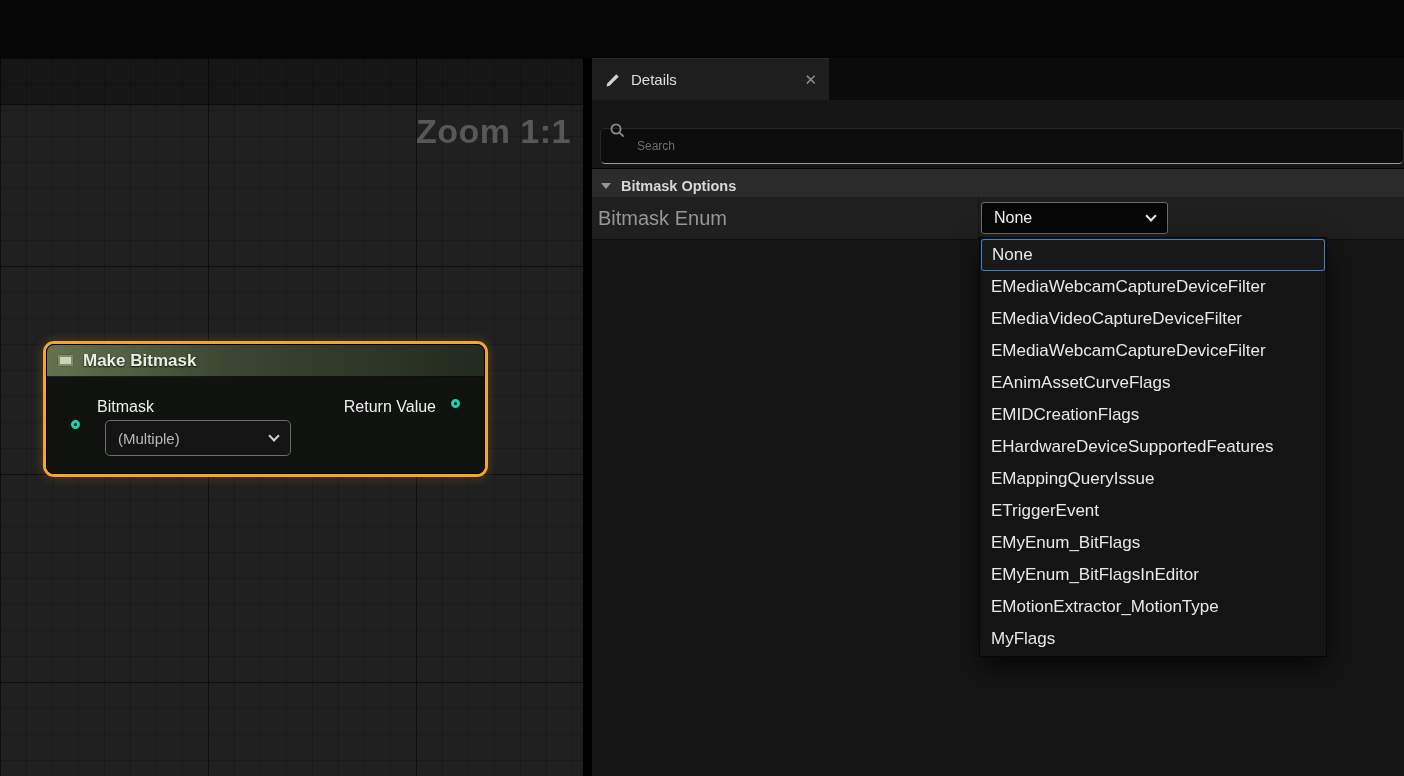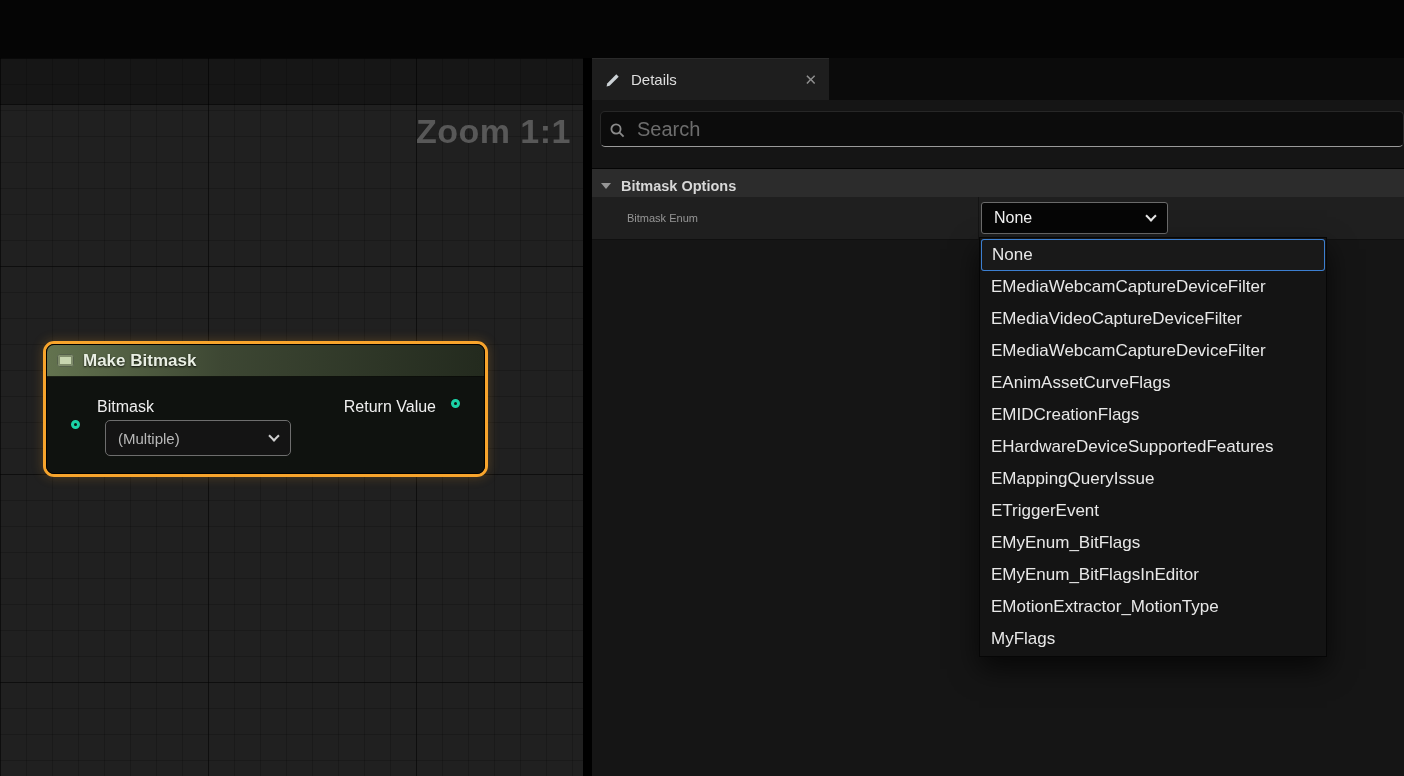--- a/index.html
+++ b/index.html
@@ -63,38 +63,38 @@
   .tabbar { position: absolute; top: 0; left: 0; right: 0; height: 42px; background: #0b0b0b;
     display: flex; }
   .tab { width: 237px; background: #1e1e1e; display: flex; align-items: center;
     padding: 0 12px; gap: 9px; border-top: 1px solid #2a2a2a; cursor: pointer; }
   .tab-title { font-size: 15px; color: #dedede; }
   .tab-close { margin-left: auto; color: #8f8f8f; font-size: 15px; cursor: pointer;
     line-height: 1; }
 
   .search-row { position: absolute; top: 42px; left: 0; right: 0; height: 62px;
     background: #151515; }
-  .search { position: absolute; left: 8px; top: 11px; width: calc(100% - 8px); height: 36px;
+  .search { position: absolute; left: 8px; top: 28px; width: calc(100% - 8px); height: 36px;
     background: #0c0c0c; border: 1px solid #272727; border-bottom: 1px solid #9a9a9a;
-    border-radius: 5px; color: #cfcfcf; font-size: 20px; padding: 0 10px 0 36px;
+    border-radius: 5px; color: #cfcfcf; font-size: 12px; padding: 0 10px 0 36px;
     outline: none; font-family: inherit; }
   .search::placeholder { color: #6d6d6d; }
   .search-icon { position: absolute; left: 17px; top: 22px; pointer-events: none; }
 
   .sect { position: absolute; top: 110px; left: 0; right: 0; height: 35px; background: #2c2c2c;
     border-top: 1px solid #050505; border-bottom: 1px solid #121212;
     display: flex; align-items: center; padding: 9px 9px; gap: 10px; cursor: pointer; }
   .tri { width: 0; height: 0; border-left: 5px solid transparent;
     border-right: 5px solid transparent; border-top: 6px solid #969696; }
   .sect-title { font-size: 14.5px; font-weight: bold; color: #d8d8d8; }
 
   .prow { position: absolute; top: 139px; left: 0; right: 0; height: 43px; background: #1f1f1f;
     border-bottom: 1px solid #101010; display: flex; }
-  .pcell-label { width: 386px; display: flex; align-items: center; padding-left: 35px;
-    font-size: 11px; color: #969696; }
+  .pcell-label { width: 386px; display: flex; align-items: center; padding-left: 6px;
+    font-size: 20px; color: #969696; }
   .pcell-value { flex: 1; display: flex; align-items: center;
     border-left: 1px solid #141414; padding-left: 2px; }
   .combo { width: 187px; height: 32px; background: #060606; border: 1px solid #6b6b6b;
     border-radius: 3px; display: flex; align-items: center; padding: 0 12px;
     color: #f1f1f1; font-size: 16px; cursor: pointer; }
   .combo .chev { margin-left: auto; border-color: #e8e8e8; }
 
   .enum-dd { position: absolute; left: 387px; top: 179px; width: 348px; background: #141414;
     border: 1px solid #060606; box-shadow: 0 12px 26px rgba(0,0,0,.65); z-index: 5;
     padding: 1px 0; }

